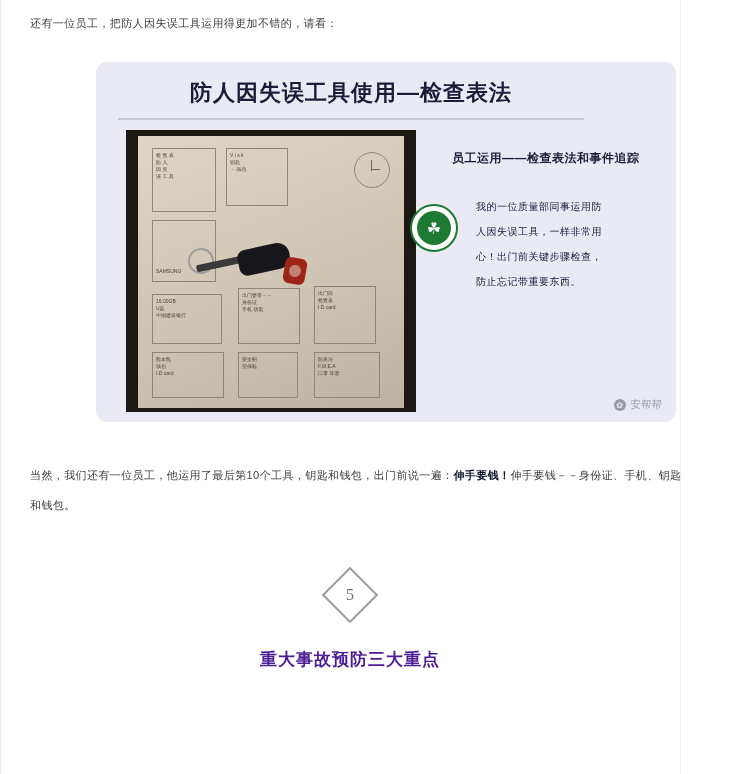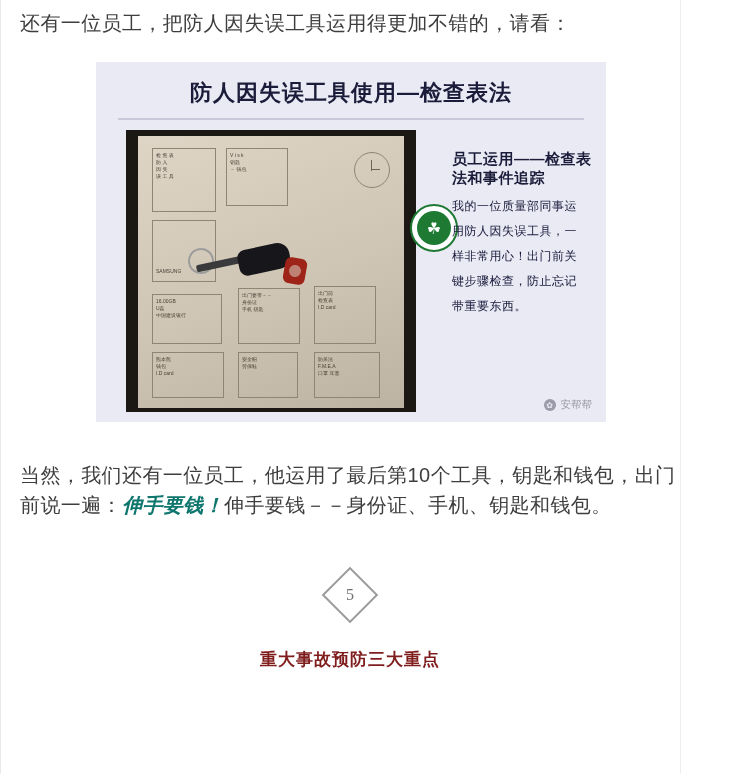--- a/index.html
+++ b/index.html
@@ -31,39 +31,41 @@
   }
   .right-rule {
     position: absolute;
     right: 60px;
     top: 0;
     width: 1px;
     height: 774px;
     background: #eeeeee;
   }
   .para {
-    font-size: 20px;
+    font-size: 11px;
     line-height: 30px;
     color: #3e3e3e;
     letter-spacing: 0.4px;
+    margin-left: 10px;
   }
   .p1 {
     position: absolute;
     left: 20px;
     top: 8px;
     width: 660px;
   }
   .figure {
     position: absolute;
     left: 96px;
     top: 62px;
-    width: 510px;
+    width: 580px;
     height: 360px;
     background: #e9eaf3;
     overflow: hidden;
+    border-radius: 11px;
   }
   .fig-title {
     position: absolute;
     left: 0;
     top: 16px;
     width: 510px;
     text-align: center;
     font-size: 22px;
     font-weight: bold;
     color: #1b1b3a;
@@ -216,31 +218,31 @@
     color: #ffffff;
     font-size: 16px;
     display: flex;
     align-items: center;
     justify-content: center;
   }
   .fig-head {
     position: absolute;
     left: 356px;
     top: 88px;
-    font-size: 15px;
+    font-size: 12px;
     font-weight: bold;
     color: #1b1b3a;
     letter-spacing: .5px;
   }
   .fig-body {
     position: absolute;
-    left: 356px;
+    left: 380px;
     top: 132px;
     width: 130px;
-    font-size: 12px;
+    font-size: 10px;
     line-height: 25px;
     color: #18183a;
     letter-spacing: .5px;
   }
   .wm {
     position: absolute;
     right: 14px;
     bottom: 10px;
     display: flex;
     align-items: center;
@@ -259,23 +261,22 @@
     align-items: center;
     justify-content: center;
   }
   .p2 {
     position: absolute;
     left: 20px;
     top: 460px;
     width: 660px;
   }
   .hl {
-    color: #0f766e;
+    color: #0f172a;
     font-weight: bold;
-    font-style: italic;
   }
   .diamond-wrap {
     position: absolute;
     left: 0;
     top: 575px;
     width: 700px;
     display: flex;
     justify-content: center;
   }
   .diamond {
@@ -294,21 +295,21 @@
     font-family: "Liberation Serif", serif;
   }
   .section-title {
     position: absolute;
     left: 0;
     top: 648px;
     width: 700px;
     text-align: center;
     font-size: 17px;
     font-weight: bold;
-    color: #7f1d1d;
+    color: #4c1d95;
     letter-spacing: 1px;
   }
   .p3 {
     position: absolute;
     left: 20px;
     top: 705px;
     width: 660px;
   }
 </style>
 </head>

